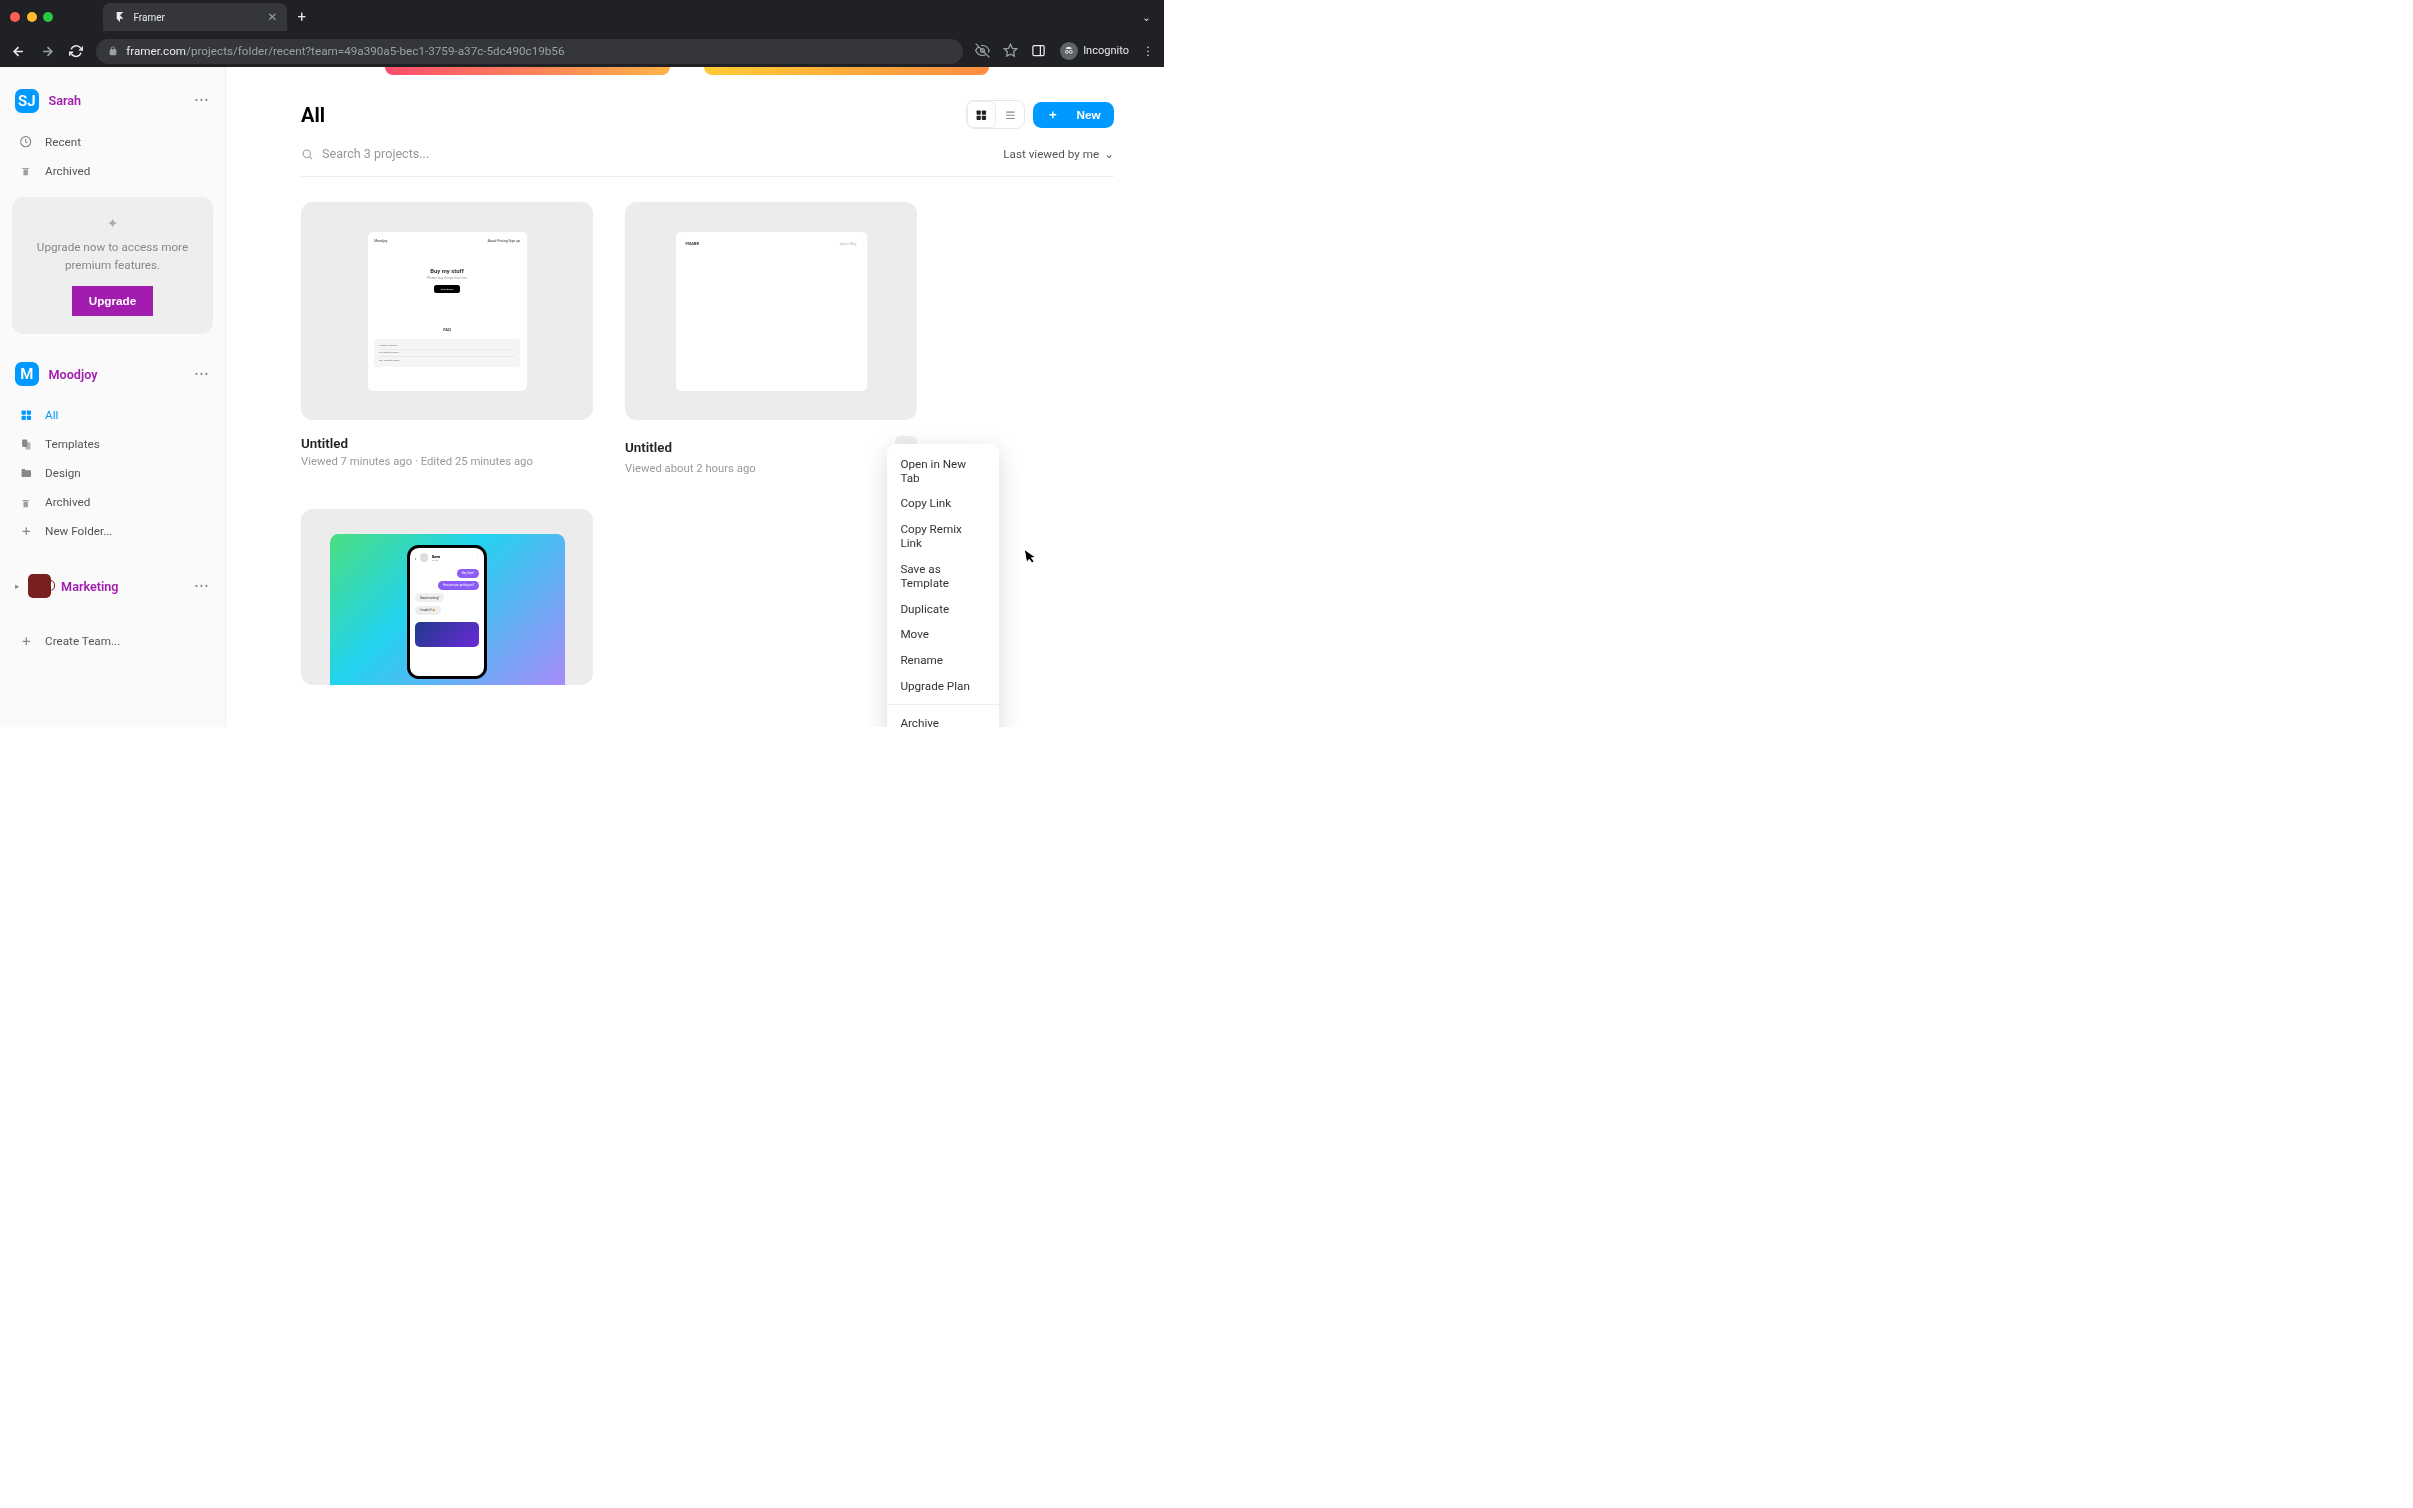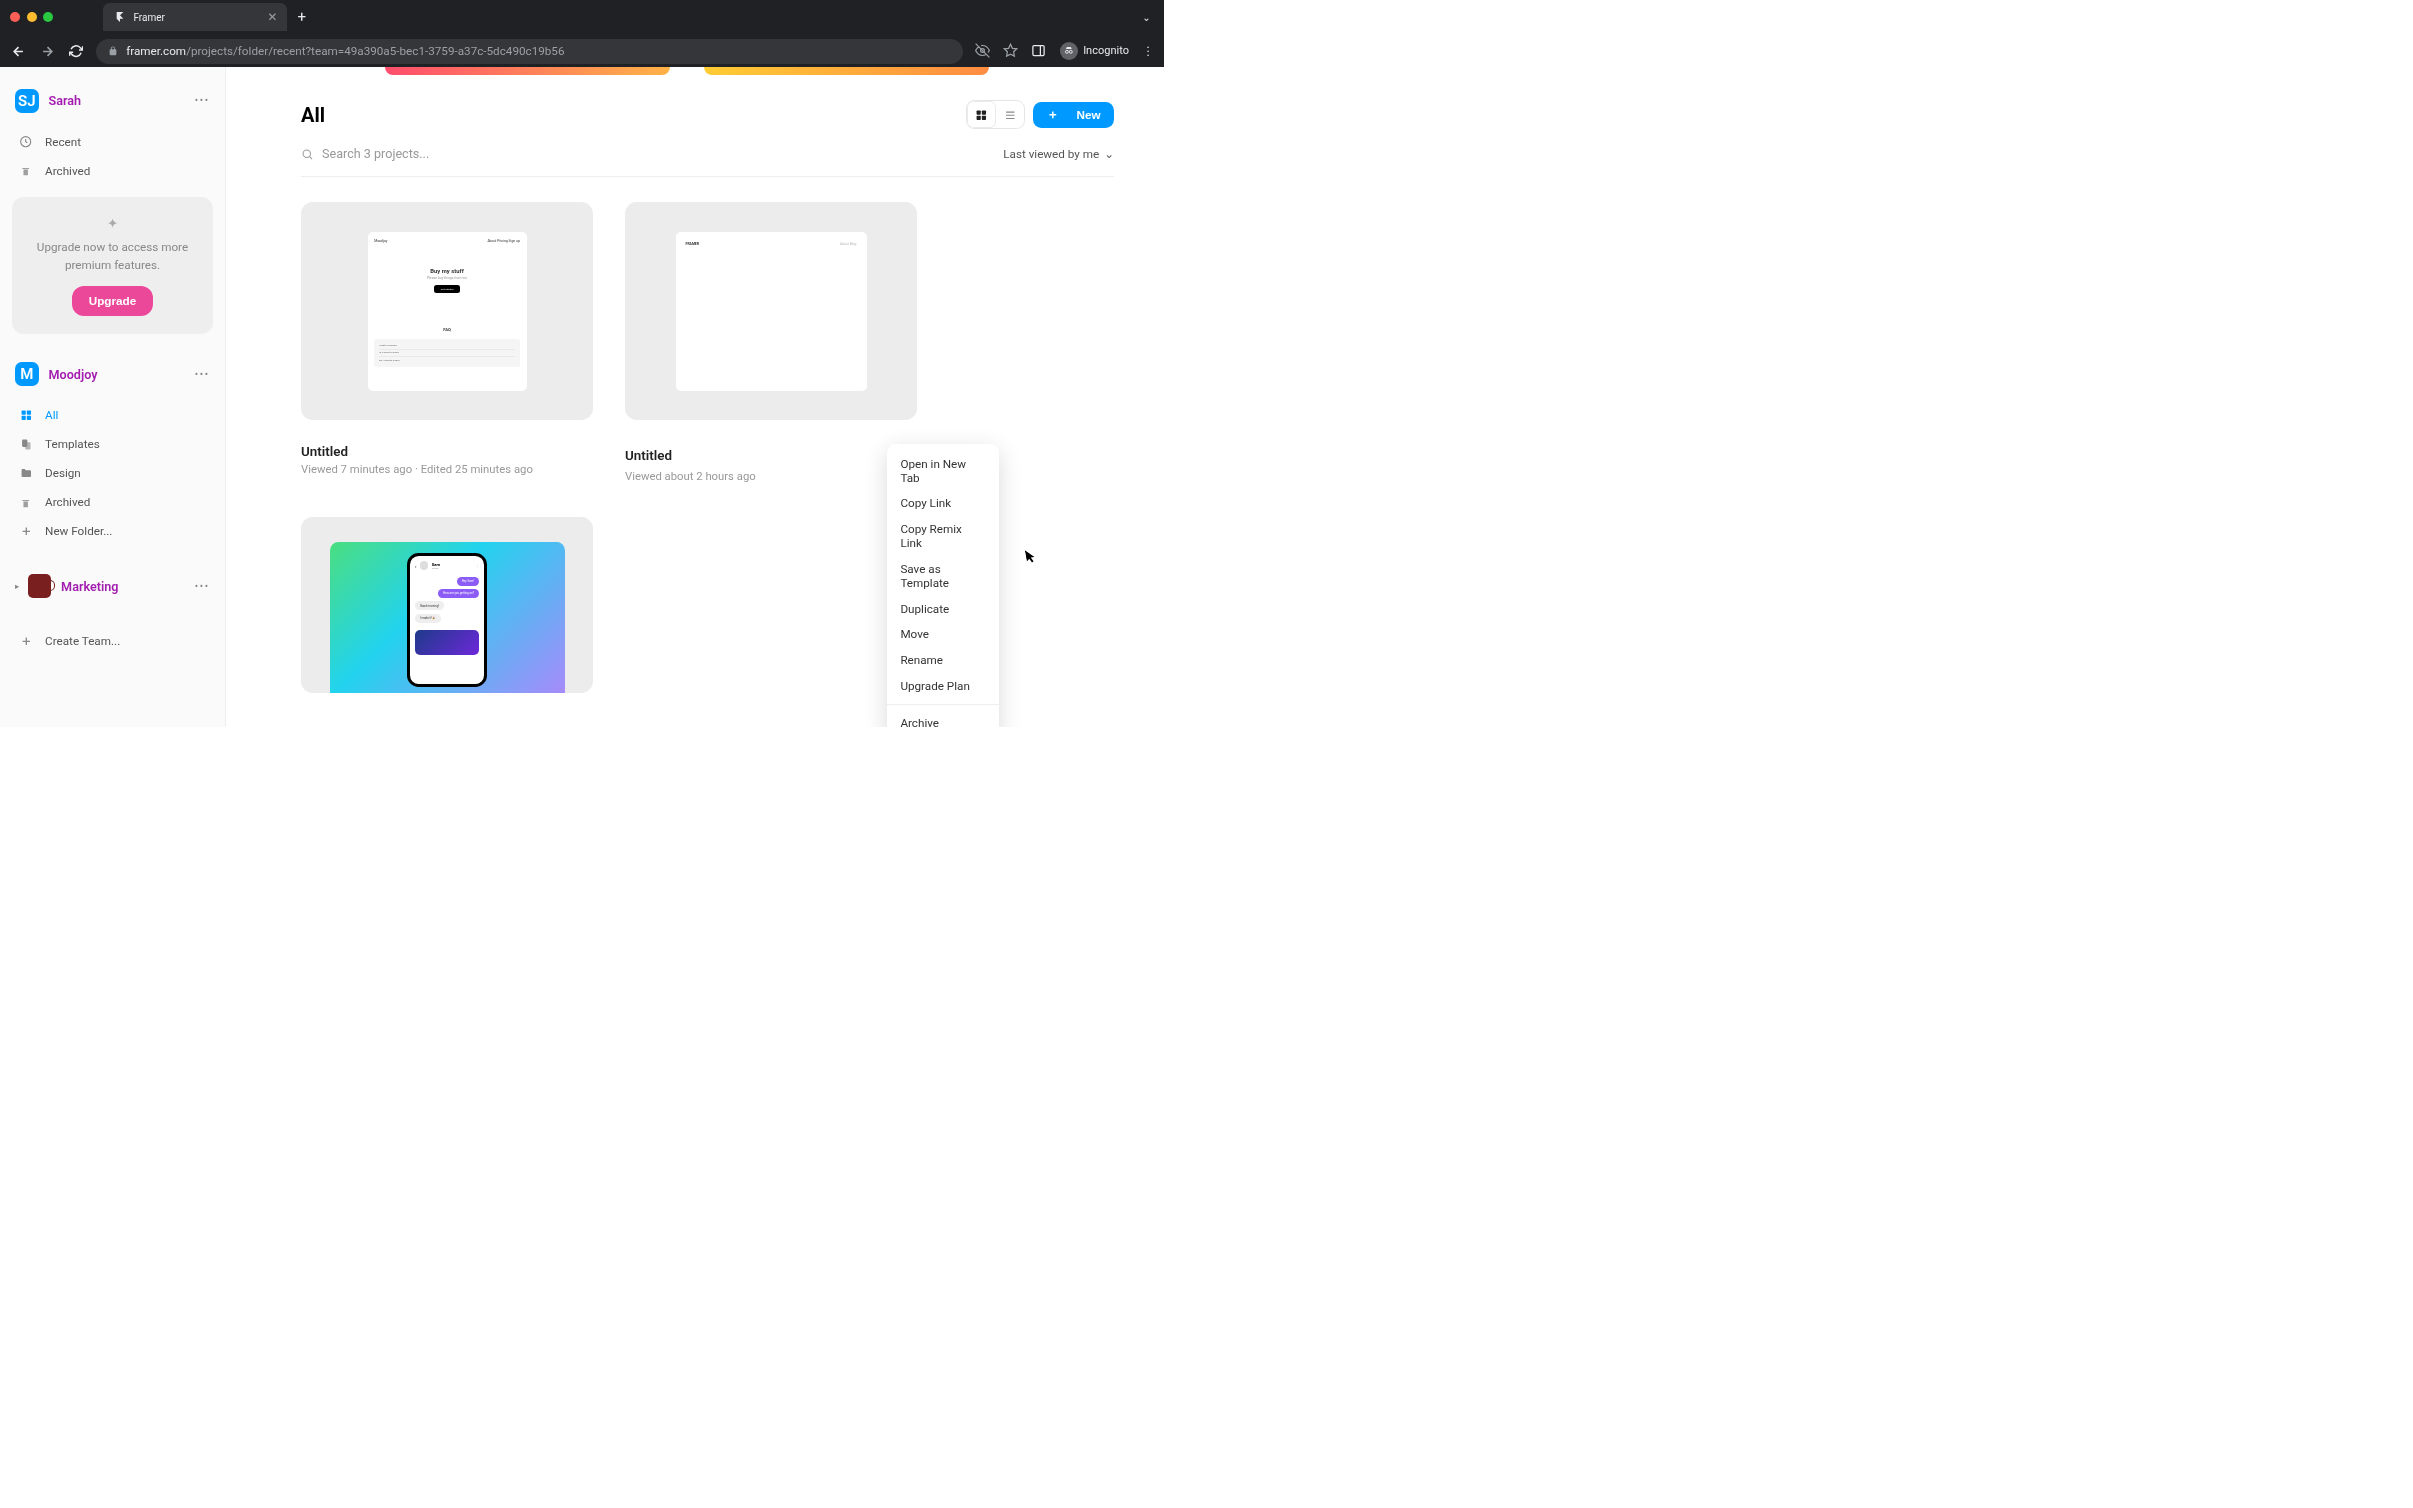--- a/index.html
+++ b/index.html
@@ -78,21 +78,21 @@
 .sb-item.active .sb-icon { color: #0099ff; }
 .sb-icon { width: 15px; color: #888; display:flex; justify-content:center; }
 
 .upgrade-card {
   background: #eee; border-radius: 11.7px; padding: 18.4px 13.4px;
   text-align: center; margin-top: 11.7px;
 }
 .upgrade-sparkle { color: #aaa; margin-bottom: 8.4px; font-size: 13.4px; }
 .upgrade-text { color: #888; font-size: 11.7px; line-height: 1.5; margin-bottom: 11.7px; }
 .upgrade-btn {
-  background: #ec4899; color: #fff; border: none; border-radius: 12px;
+  background: #a21caf; color: #fff; border: none; border-radius: 0;
   padding: 8.4px 17px; font-size: 11.7px; font-weight: 600; cursor: pointer;
 }
 
 
 .main { flex: 1; padding: 23.5px 50px 0 75px; overflow-y: auto; position: relative; }
 .banner-strip { display:flex; gap:34px; margin: -23.5px 0 25px 84px; }
 .banner { height:8.4px; border-radius: 0 0 8.4px 8.4px; }
 .banner.a { width: 285px; background: linear-gradient(90deg,#ff4d6d,#ffb347); }
 .banner.b { width: 285px; background: linear-gradient(90deg,#ffcc33,#ff8c42); }
 
@@ -137,21 +137,21 @@
 .thumb-hero-sub { font-size:3.4px; color:#999; margin:2.5px 0 5px; }
 .thumb-hero-btn { display:inline-block; background:#000; color:#fff; font-size:2.5px; padding:2.5px 6.7px; border-radius:2.5px; }
 .thumb-faq { text-align:center; margin-top:34px; }
 .thumb-faq-h { font-size:4.2px; font-weight:600; margin-bottom:6.7px; }
 .thumb-faq-card { background:#f5f5f5; border-radius:2.5px; padding:3.4px 5px; font-size:2.5px; text-align:left; color:#666; }
 .thumb-faq-q { padding:1.7px 0; border-bottom:0.8px solid #e9e9e9; }
 .thumb-faq-q:last-child{ border:none; }
 
 .thumb2-header { display:flex; justify-content:space-between; font-size:3.4px; padding:3.4px; }
 
-.project-meta { margin-top: 24px; }
+.project-meta { margin-top: 16px; }
 .project-title-row { display:flex; align-items:center; justify-content:space-between; }
 .project-title { font-size: 13.4px; font-weight: 600; color: #222; }
 .card-more {
   width:22px; height:22px; border-radius:5px; background:#efefef;
   display:flex; align-items:center; justify-content:center;
   color:#666; letter-spacing:1.7px; font-size:9.2px; cursor:pointer;
 }
 .project-sub { color: #999; font-size: 11.3px; margin-top: 3.4px; }
 
 

